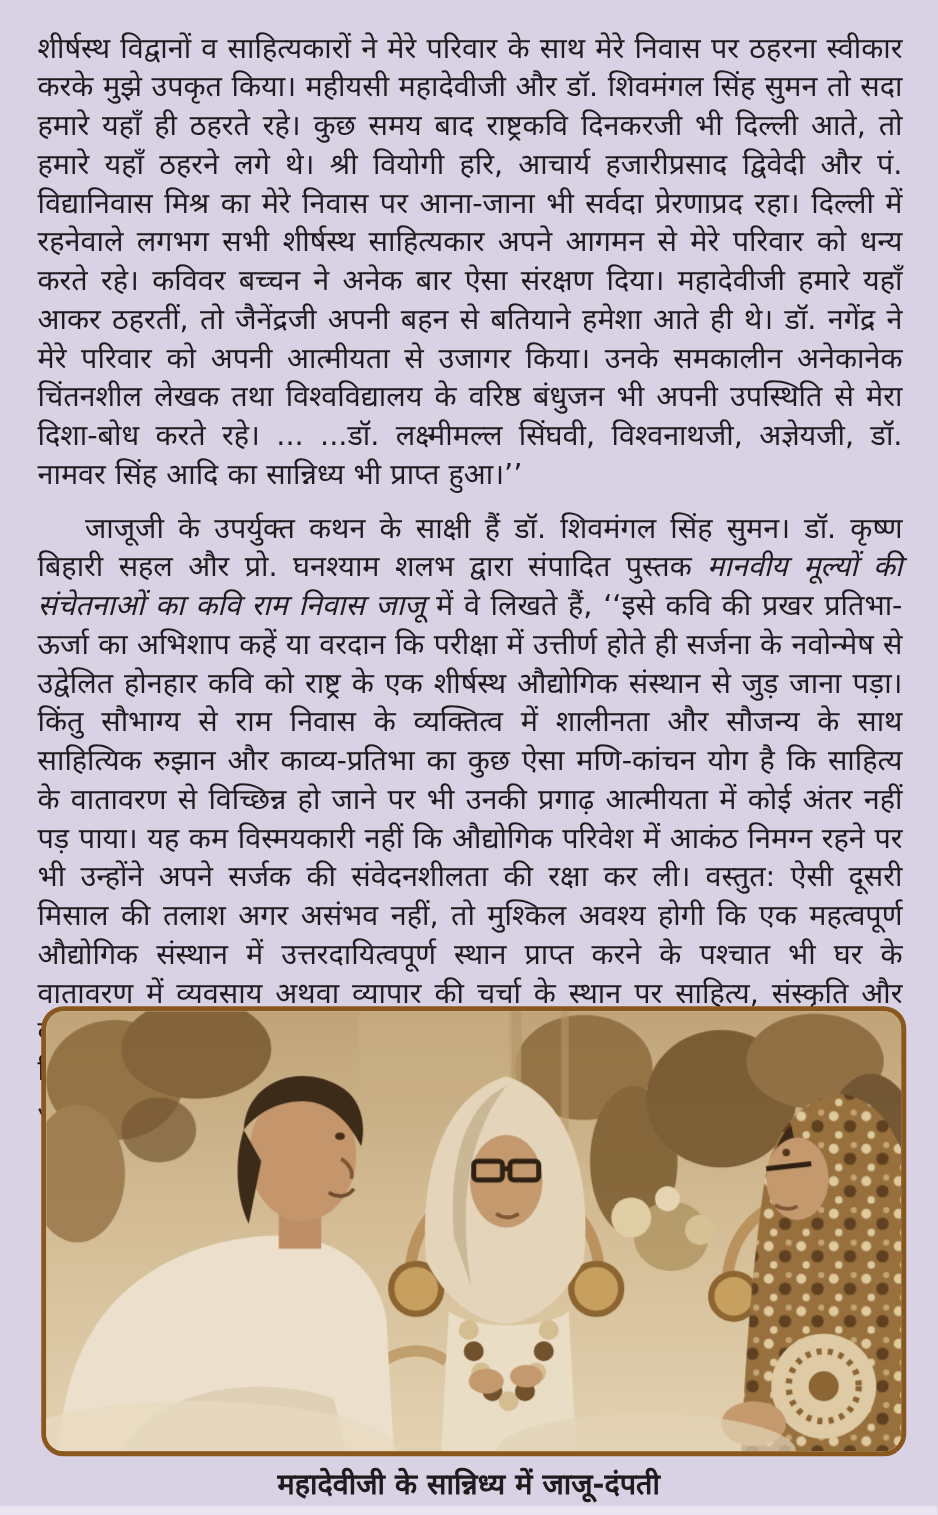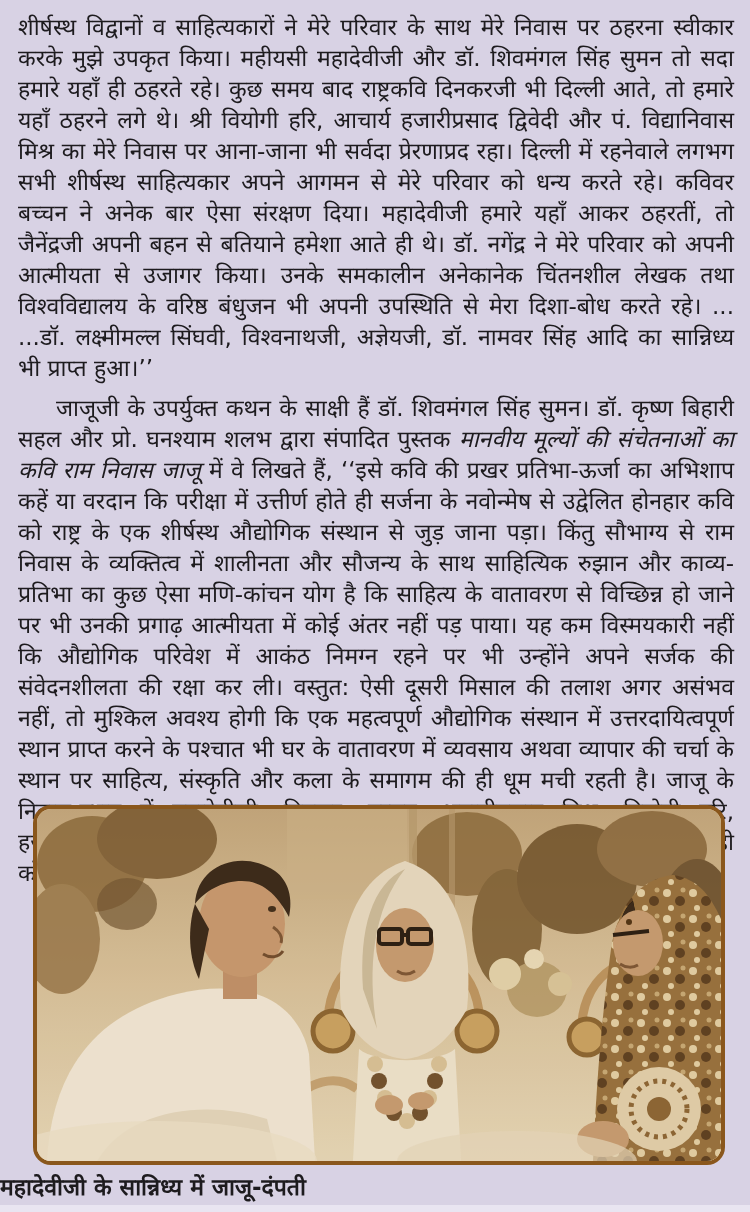--- a/index.html
+++ b/index.html
@@ -13,38 +13,38 @@
   }
   .page { position: absolute; inset: 0; }
   .text-block {
     position: absolute;
     left: 18px; right: 16px; top: 12px;
     text-align: justify;
     font-size: 23px;
     line-height: 31px;
     letter-spacing: 0;
   }
-  .para { margin: 0; }
+  .para { margin: 12px; }
   .para + .para { margin-top: 9px; text-indent: 38px; }
   .book-title { font-style: italic; }
   .photo-frame {
     position: absolute;
     left: 33px; top: 805px;
     width: 684px; height: 352px;
     border: 4px solid #8a571c;
     border-radius: 18px;
     box-shadow: inset 0 0 0 3px #efe3c8;
     overflow: hidden;
     background: #d8c19a;
   }
   .photo-frame svg { display: block; width: 100%; height: 100%; }
   .photo-caption {
     position: absolute;
     left: 0; right: 0; top: 1170px;
-    text-align: left;
+    text-align: center;
     font-size: 23px;
     font-weight: bold;
     color: #1d1b1e;
   }
   .page-bottom-edge {
     position: absolute;
     left: 0; right: 0; bottom: 0;
     height: 7px;
     background: #e9e5f1;
   }

